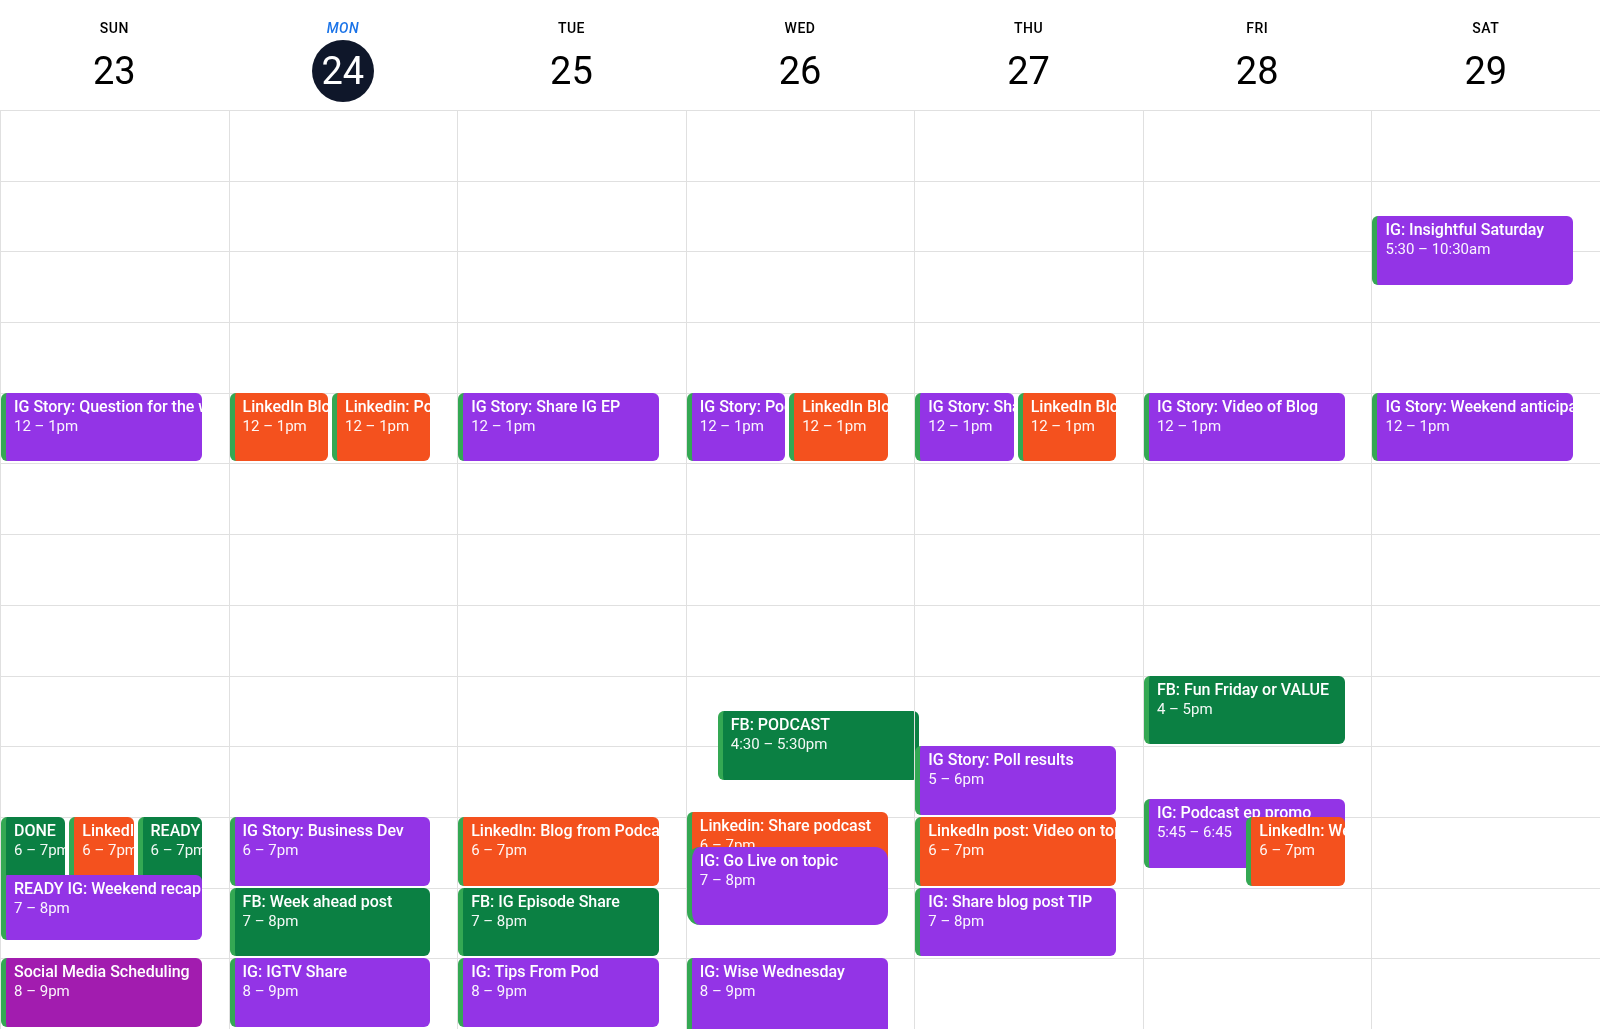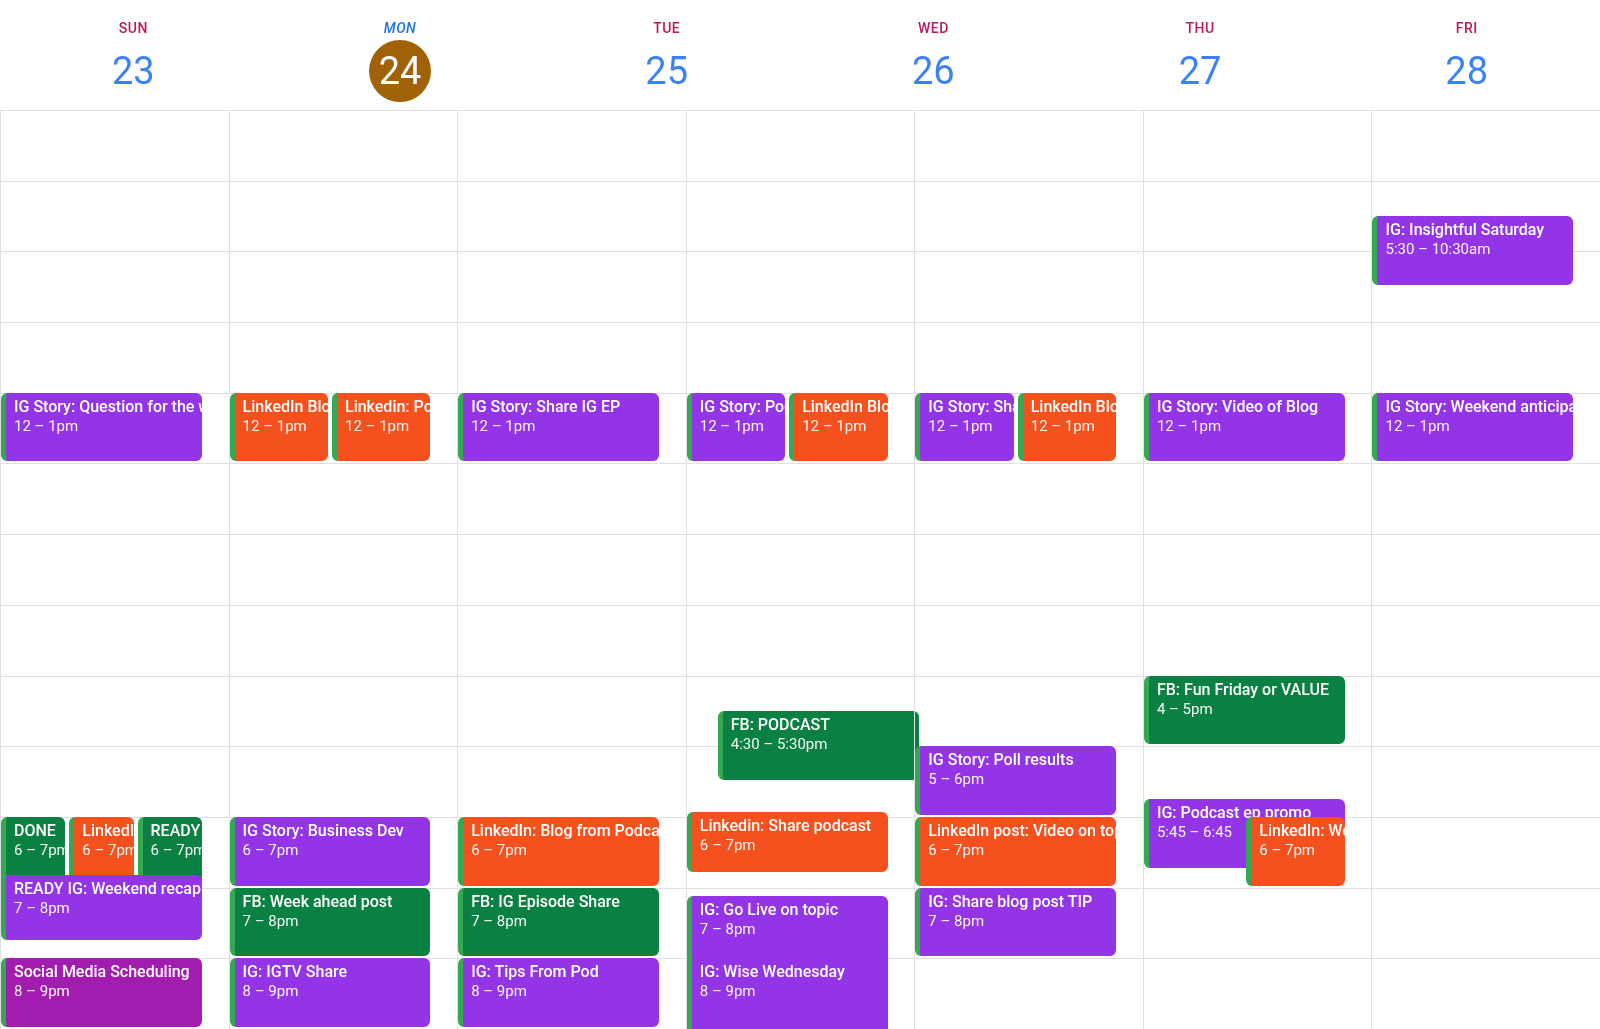--- a/index.html
+++ b/index.html
@@ -25,37 +25,37 @@
   .day-header {
     flex: 1;
     text-align: center;
     padding-top: 20px;
     user-select: none;
   }
   .day-header .dow {
     font-size: 14px;
     font-weight: 500;
     letter-spacing: 0.5px;
-    color: #be185d;
+    color: #000000;
   }
   .day-header .date {
     font-size: 38px;
     font-weight: 400;
-    color: #3b82f6;
+    color: #000000;
     margin-top: 4px;
     display: inline-flex;
     align-items: center;
     justify-content: center;
     width: 62px;
     height: 62px;
     border-radius: 50%;
   }
   .day-header.today .dow { color: #1a73e8; font-style: italic; }
   .day-header.today .date {
-    background: #a16207;
+    background: #0f172a;
     color: #fff;
   }
   .grid {
     position: relative;
     flex: 1;
     display: flex;
   }
   .col {
     flex: 1;
     border-left: 1px solid #e0e0e0;
@@ -98,20 +98,21 @@
 <body>
 
 <div class="calendar">
   <div class="header-row" id="header-row">
       <div class="day-header"><div class="dow">SUN</div><div class="date">23</div></div>
       <div class="day-header today"><div class="dow">MON</div><div class="date">24</div></div>
       <div class="day-header"><div class="dow">TUE</div><div class="date">25</div></div>
       <div class="day-header"><div class="dow">WED</div><div class="date">26</div></div>
       <div class="day-header"><div class="dow">THU</div><div class="date">27</div></div>
       <div class="day-header"><div class="dow">FRI</div><div class="date">28</div></div>
+      <div class="day-header"><div class="dow">SAT</div><div class="date">29</div></div>
     </div>
   <div class="grid" id="grid">
     <div class="hour-lines" id="hour-lines">
         <div class="hour-line" style="top: 0px;"></div>
         <div class="hour-line" style="top: 70.6923px;"></div>
         <div class="hour-line" style="top: 141.385px;"></div>
         <div class="hour-line" style="top: 212.077px;"></div>
         <div class="hour-line" style="top: 282.769px;"></div>
         <div class="hour-line" style="top: 353.462px;"></div>
         <div class="hour-line" style="top: 424.154px;"></div>
@@ -198,21 +199,21 @@
           <div class="time">12 – 1pm</div>
         </div>
         <div class="event green" style="top: 600.885px; height: 68.6923px; left: 0%; width: calc(90% - 4px); margin-left: 31px;">
           <div>FB: PODCAST</div>
           <div class="time">4:30 – 5:30pm</div>
         </div>
         <div class="event orange" style="top: 702px; height: 60px; left: 0%; width: calc(90% - 4px);">
           <div>Linkedin: Share podcast</div>
           <div class="time">6 – 7pm</div>
         </div>
-        <div class="event purple" style="top: 786px; height: 88px; left: 0%; width: calc(90% - 4px);">
+        <div class="event purple" style="top: 737px; height: 78px; left: 0%; width: calc(90% - 4px); border-radius: 13px;">
           <div>IG: Go Live on topic</div>
           <div class="time">7 – 8pm</div>
         </div>
         <div class="event purple" style="top: 848.308px; height: 86px; left: 0%; width: calc(90% - 4px);">
           <div>IG: Wise Wednesday</div>
           <div class="time">8 – 9pm</div>
         </div>
       </div>
       <div class="col">
         <div class="event purple" style="top: 282.769px; height: 68.6923px; left: 0%; width: calc(45% - 4px);">

